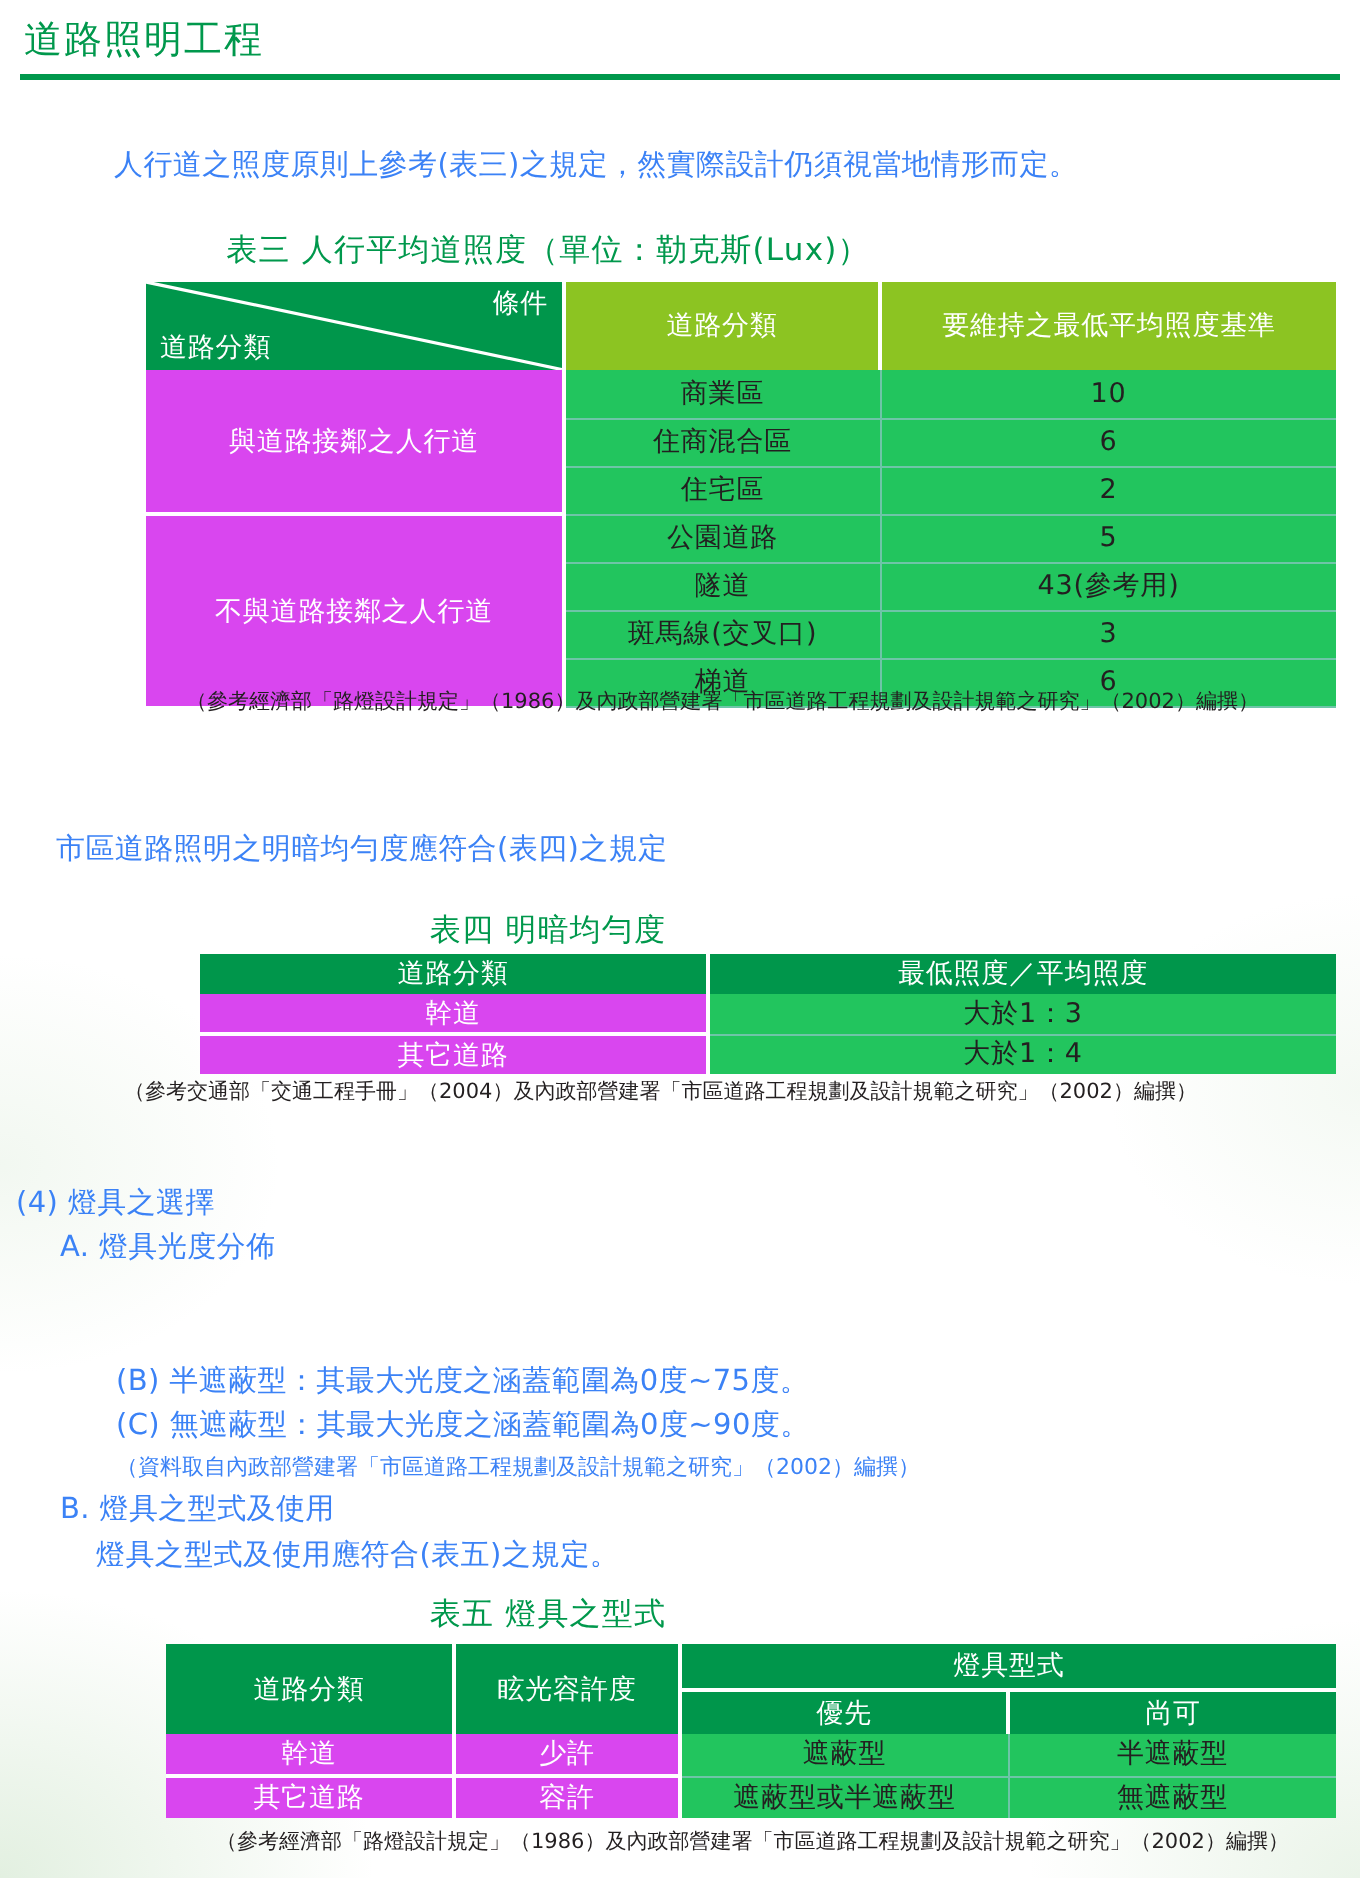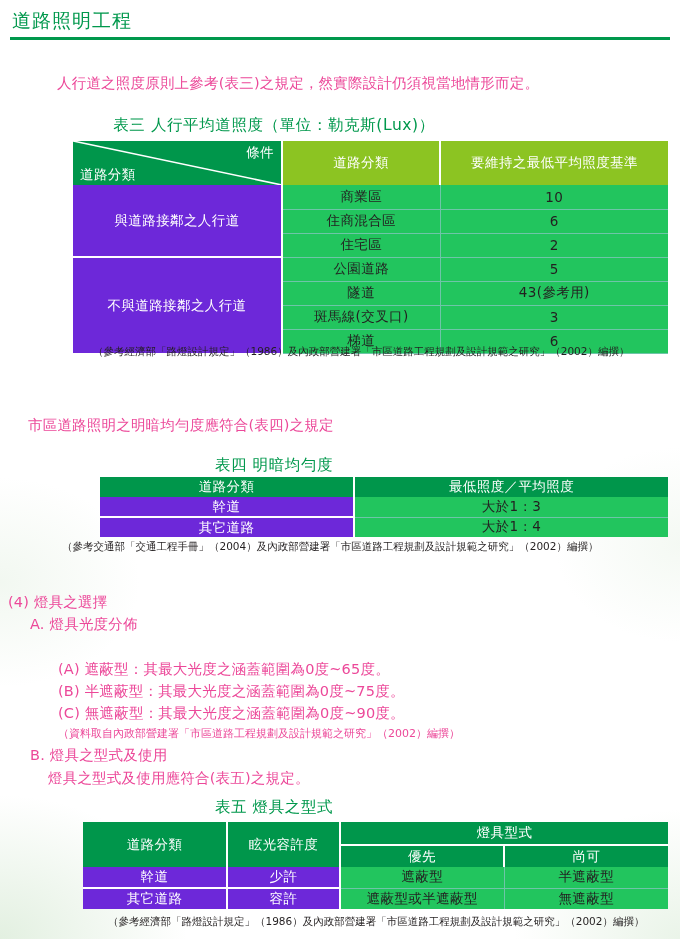--- a/index.html
+++ b/index.html
@@ -54,21 +54,21 @@
     width: 660px;
     height: 3px;
     background: #00984c;
   }
 
   
   .para {
     position: absolute;
     font-size: 14.5px;
     line-height: 20px;
-    color: #ec4899;
+    color: #3b82f6;
     white-space: nowrap;
     letter-spacing: 0.2px;
   }
   .para.sm {
     font-size: 11px;
     line-height: 15px;
     letter-spacing: 0;
   }
 
   
@@ -106,21 +106,21 @@
     border-right: 2px solid #ffffff;
   }
   .hd-dark.last { border-right: none; }
   .hd-lite {
     background: #8cc422;
     color: #ffffff;
     border-right: 2px solid #ffffff;
   }
   .hd-lite.last { border-right: none; }
   .cat-lite {
-    background: #6d28d9;
+    background: #d946ef;
     color: #ffffff;
     border-right: 2px solid #ffffff;
     border-bottom: 2px solid #ffffff;
   }
   .cell {
     background: #22c55e;
     border-bottom: 1.5px solid #6ec5a8;
     border-right: 1.5px solid #6ec5a8;
   }
   .cell.noright { border-right: none; }
@@ -254,21 +254,20 @@
         <td class="cat-lite" style="border-bottom:none;">其它道路</td>
         <td class="cell noright nobottom">大於1：4</td>
       </tr>
     </tbody>
   </table>
 
   <div class="fnote" style="left:62px; top:539px;">（參考交通部「交通工程手冊」（2004）及內政部營建署「市區道路工程規劃及設計規範之研究」（2002）編撰）</div>
 
   <div class="para" style="left:8px; top:592px;">(4) 燈具之選擇</div>
   <div class="para" style="left:30px; top:614px;">A. 燈具光度分佈</div>
-  <div class="para" style="left:58px; top:659px;">(A) 遮蔽型：其最大光度之涵蓋範圍為0度~65度。</div>
   <div class="para" style="left:58px; top:681px;">(B) 半遮蔽型：其最大光度之涵蓋範圍為0度~75度。</div>
   <div class="para" style="left:58px; top:703px;">(C) 無遮蔽型：其最大光度之涵蓋範圍為0度~90度。</div>
   <div class="para sm" style="left:58px; top:726px;">（資料取自內政部營建署「市區道路工程規劃及設計規範之研究」（2002）編撰）</div>
   <div class="para" style="left:30px; top:745px;">B. 燈具之型式及使用</div>
   <div class="para" style="left:48px; top:768px;">燈具之型式及使用應符合(表五)之規定。</div>
 
   <div class="tbl-caption" style="top:797px;">表五 燈具之型式</div>
 
   <table class="t" style="left:83px; top:822px; width:585px;">
     <colgroup>

